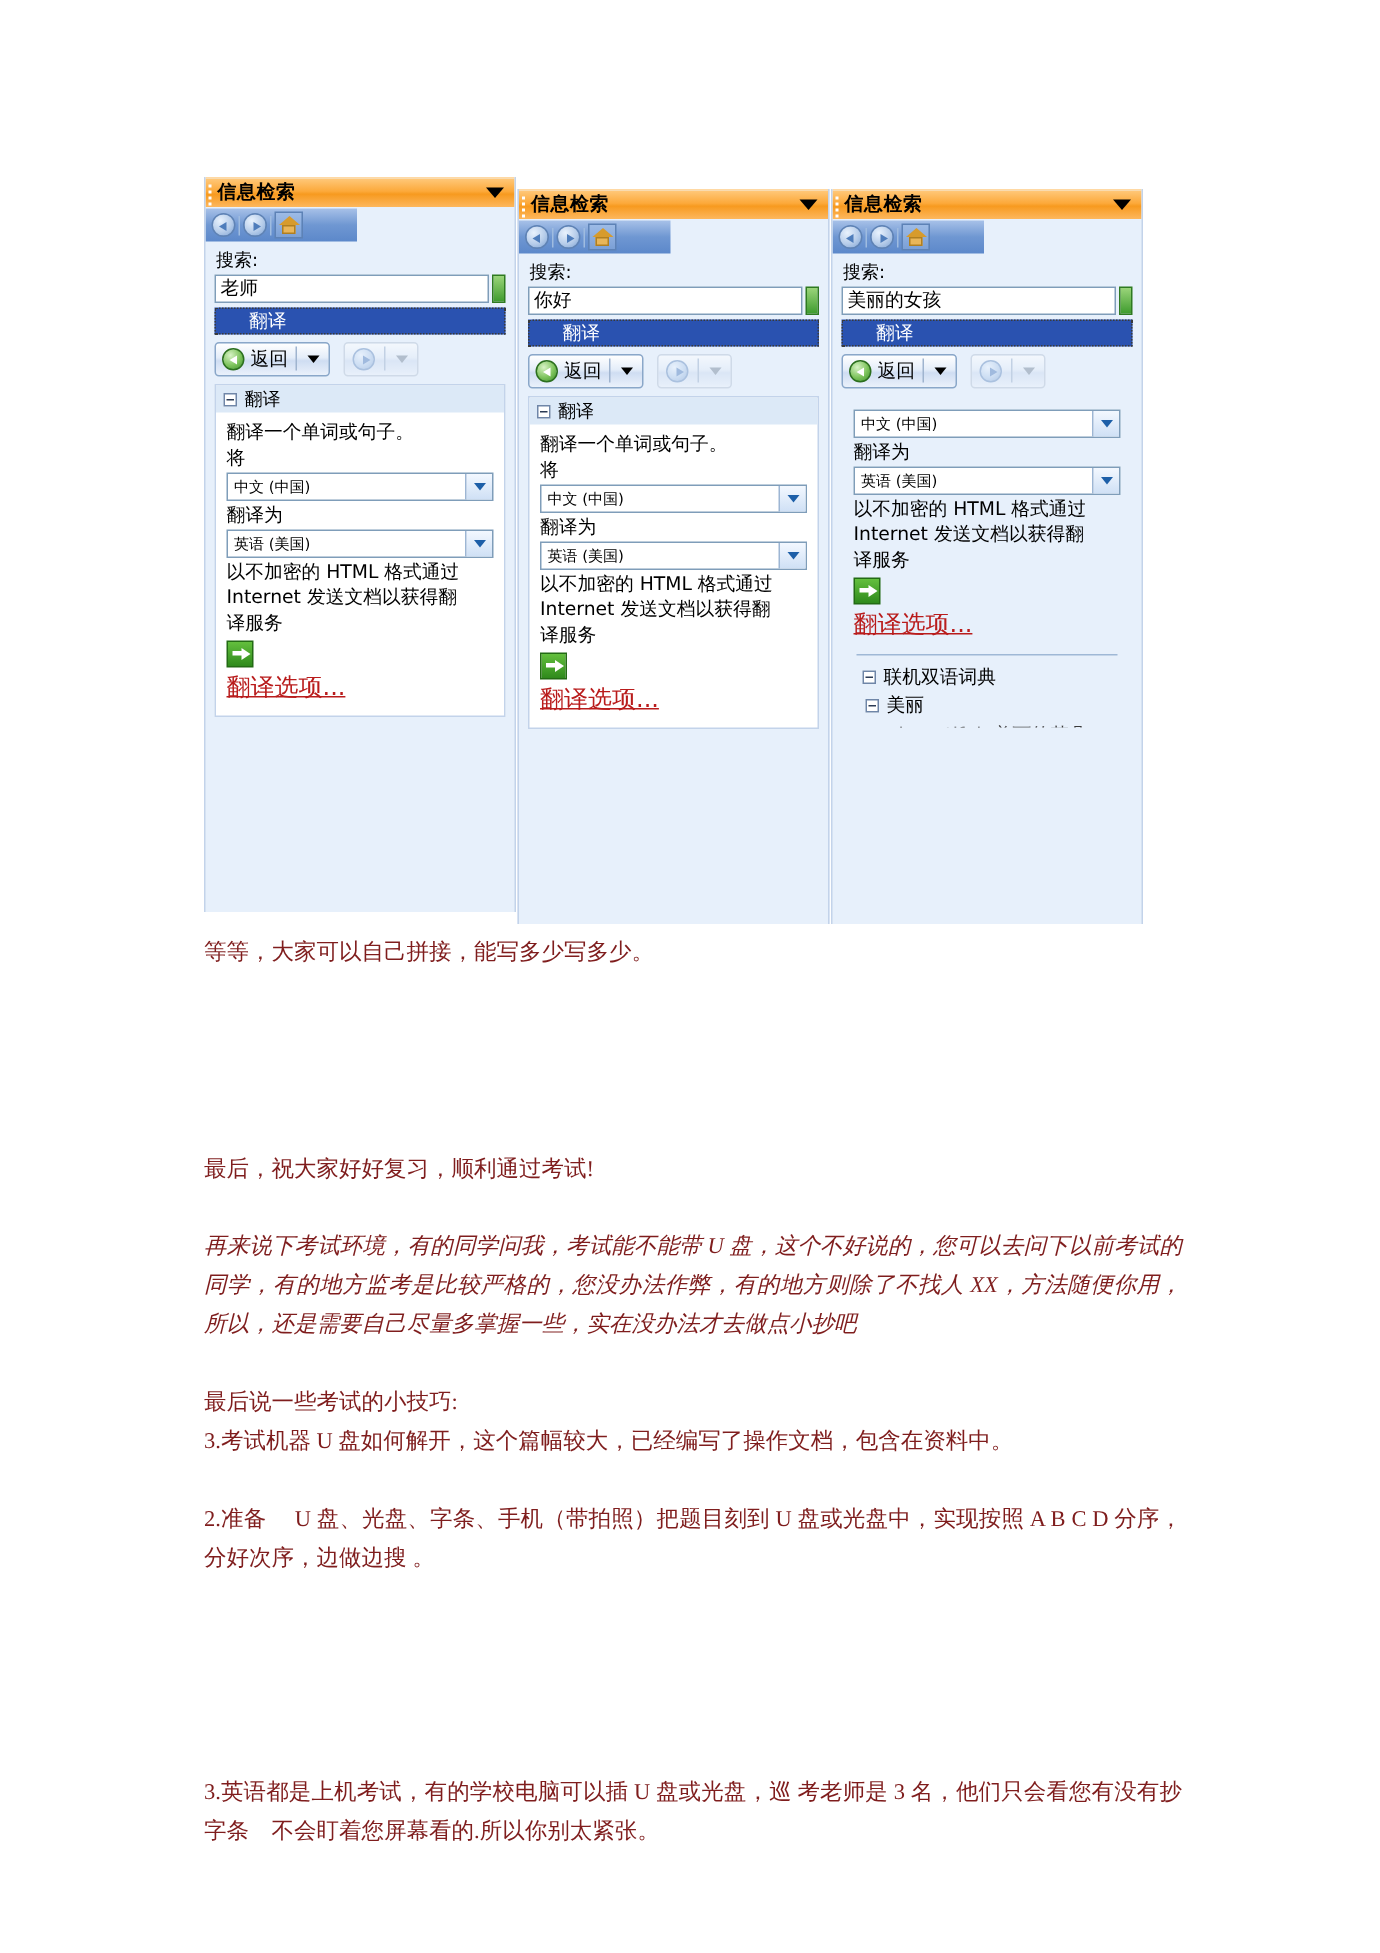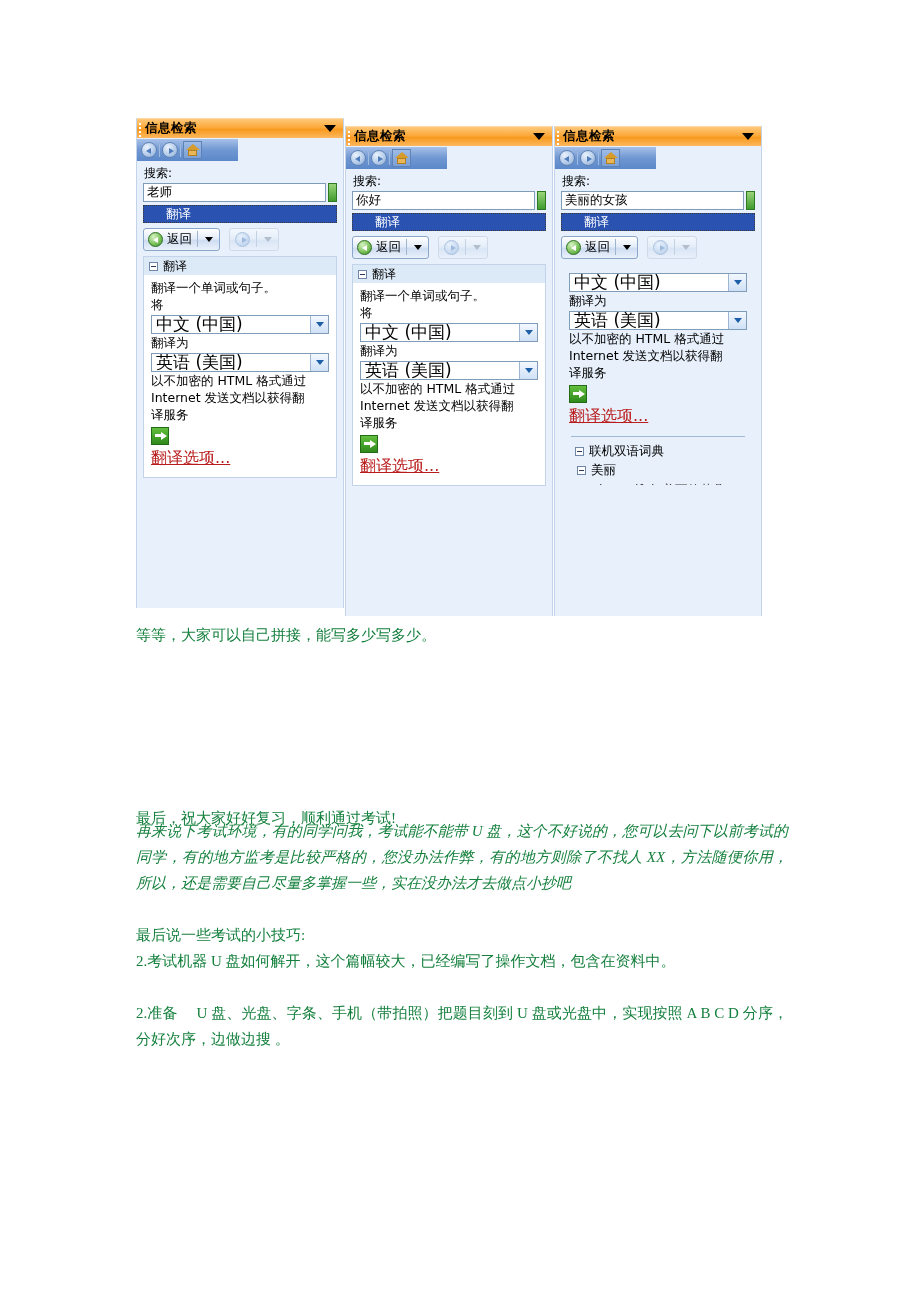--- a/index.html
+++ b/index.html
@@ -117,21 +117,21 @@
   .expander{width:9px;height:9px;border:1px solid #6f86a8;background:#fff;
         position:relative;box-sizing:border-box;flex:0 0 auto;}
   .expander::before{content:"";position:absolute;left:1px;top:3px;width:5px;height:1px;background:#2b3b55;}
   .ch{font-family:"DejaVu Sans","Liberation Sans",sans-serif;font-size:12px;color:#000;}
   .cardbody{padding:4px 7px 6px 7px;}
   .ptxt{font-family:"DejaVu Sans","Liberation Sans",sans-serif;font-size:12.5px;
         color:#000;line-height:16px;margin:1px 0;}
   .sel{height:19px;background:#fff;border:1px solid #7f9db9;margin:2px 0 1px 0;
        display:flex;align-items:center;box-sizing:border-box;}
   .sel .val{flex:1 1 auto;padding-left:4px;
-       font-family:"DejaVu Sans","Liberation Sans",sans-serif;font-size:17px;}
+       font-family:"DejaVu Sans","Liberation Sans",sans-serif;font-size:10px;}
   .sel .arrow{width:17px;height:17px;margin:0 0 0 2px;flex:0 0 auto;
        background:linear-gradient(to bottom,#f3f8ff,#cfe0f5);
        border-left:1px solid #9db6d4;display:flex;align-items:center;justify-content:center;}
   .sel .arrow i{width:0;height:0;border-left:4px solid transparent;
        border-right:4px solid transparent;border-top:5px solid #1d5fa8;}
   .greenarrow{width:18px;height:18px;margin:4px 0 2px 0;position:relative;
        background:linear-gradient(to bottom,#63bf3d,#2f8a1c);
        border:1px solid #236b14;box-sizing:border-box;}
   .greenarrow::after{content:"";position:absolute;left:3px;top:6px;width:8px;height:3px;
        background:#fff;}
@@ -144,21 +144,21 @@
   .treerow{display:flex;align-items:center;gap:5px;margin:2px 0;}
   .treerow .tl{font-family:Liberation Sans, sans-serif;font-size:12.5px;color:#000;}
   .ind1{margin-left:6px;}
   .ind2{margin-left:8px;}
   .defn{font-family:"DejaVu Sans","Liberation Sans",sans-serif;font-size:12.5px;
         color:#3a3a3a;line-height:17px;margin-left:36px;margin-top:2px;}
 
   
   .doc{position:absolute;left:136px;width:652px;
        font-family:"Liberation Serif","DejaVu Serif",serif;font-size:15px;
-       line-height:26px;color:#15803d;text-align:justify;}
+       line-height:26px;color:#7f1d1d;text-align:justify;}
   .doc p{margin:0;}
 </style>
 </head>
 <body>
 
 <div class="page">
 
   <div class="figure">
 
     <div class="panel p1">
@@ -417,29 +417,32 @@
           </div>
         </div>
       </div>
     </div>
 
   </div>
 
   <div class="doc" style="top:622px;">
       <p>等等，大家可以自己拼接，能写多少写多少。</p>
     </div>
-  <div class="doc" style="top:805px;">
+  <div class="doc" style="top:767px;">
       <p>最后，祝大家好好复习，顺利通过考试!</p>
     </div>
   <div class="doc" style="top:818px;font-style:italic;">
       <p>再来说下考试环境，有的同学问我，考试能不能带 U 盘，这个不好说的，您可以去问下以前考试的同学，有的地方监考是比较严格的，您没办法作弊，有的地方则除了不找人 XX，方法随便你用，所以，还是需要自己尽量多掌握一些，实在没办法才去做点小抄吧</p>
     </div>
   <div class="doc" style="top:922px;">
       <p>最后说一些考试的小技巧:</p>
     </div>
   <div class="doc" style="top:948px;">
-      <p>2.考试机器 U 盘如何解开，这个篇幅较大，已经编写了操作文档，包含在资料中。</p>
+      <p>3.考试机器 U 盘如何解开，这个篇幅较大，已经编写了操作文档，包含在资料中。</p>
     </div>
   <div class="doc" style="top:1000px;">
       <p>2.准备　 U 盘、光盘、字条、手机（带拍照）把题目刻到 U 盘或光盘中，实现按照 A B C D 分序，分好次序，边做边搜 。</p>
     </div>
+  <div class="doc" style="top:1182px;">
+      <p>3.英语都是上机考试，有的学校电脑可以插 U 盘或光盘，巡  考老师是 3 名，他们只会看您有没有抄字条　不会盯着您屏幕看的.所以你别太紧张。</p>
+    </div>
 
 </div>
 
 </body></html>

